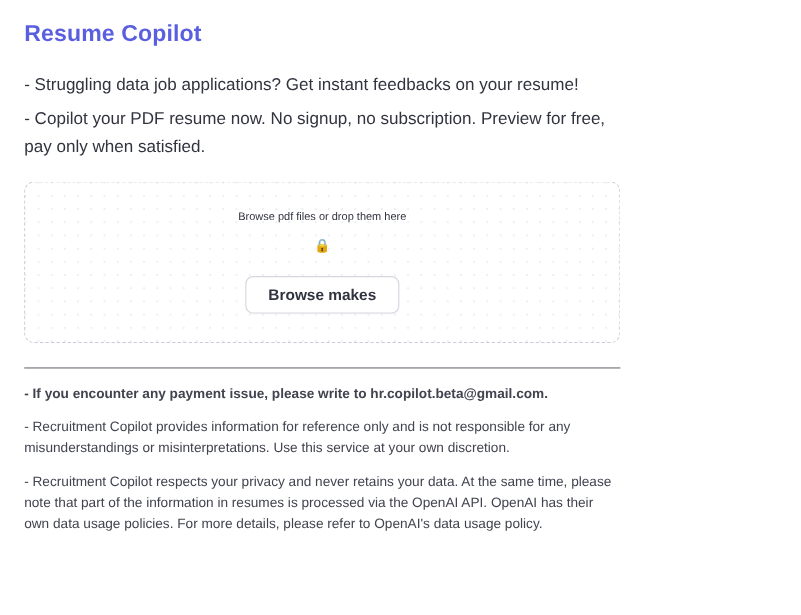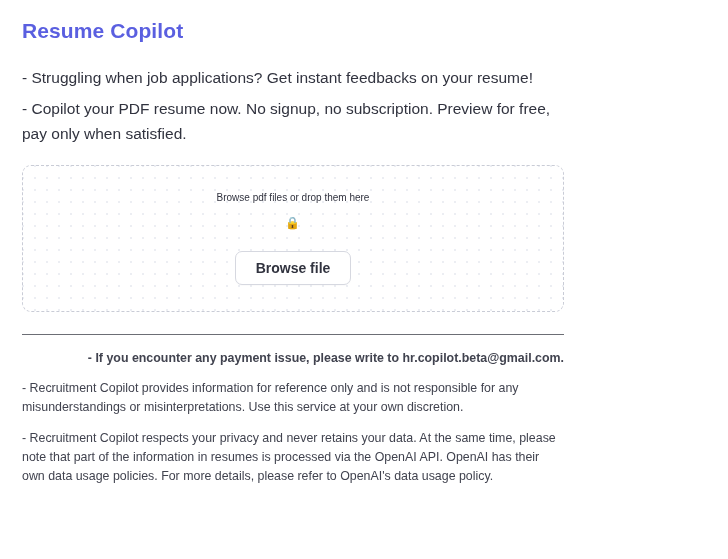--- a/index.html
+++ b/index.html
@@ -85,41 +85,41 @@
     margin: 22px 0 14px 0;
     opacity: 0.75;
   }
 
   .footer p {
     font-size: 12.4px;
     line-height: 1.52;
     color: #41434f;
     margin: 0 0 12px 0;
   }
-  .footer p.bold { font-weight: bold; text-align: right; }
+  .footer p.bold { font-weight: bold; }
   .footer p:last-child { margin-bottom: 0; }
 </style>
 </head>
 <body>
 
 <div class="page">
 
   <h1 class="app-title">Resume Copilot</h1>
 
   <div class="intro">
-    <p>- Struggling when job applications? Get instant feedbacks on your resume!</p>
+    <p>- Struggling data job applications? Get instant feedbacks on your resume!</p>
     <p>- Copilot your PDF resume now. No signup, no subscription. Preview for free, pay only when satisfied.</p>
   </div>
 
   <div class="dropzone">
     <div class="dz-title">Browse pdf files or drop them here</div>
     <div class="dz-sub">
       <span class="lock-icon">🔒</span>
     </div>
-    <button class="browse-btn">Browse file</button>
+    <button class="browse-btn">Browse makes</button>
   </div>
 
   <hr class="divider">
 
   <div class="footer">
     <p class="bold">- If you encounter any payment issue, please write to hr.copilot.beta@gmail.com.</p>
     <p>- Recruitment Copilot provides information for reference only and is not responsible for any misunderstandings or misinterpretations. Use this service at your own discretion.</p>
     <p>- Recruitment Copilot respects your privacy and never retains your data. At the same time, please note that part of the information in resumes is processed via the OpenAI API. OpenAI has their own data usage policies. For more details, please refer to OpenAI's data usage policy.</p>
   </div>
 

